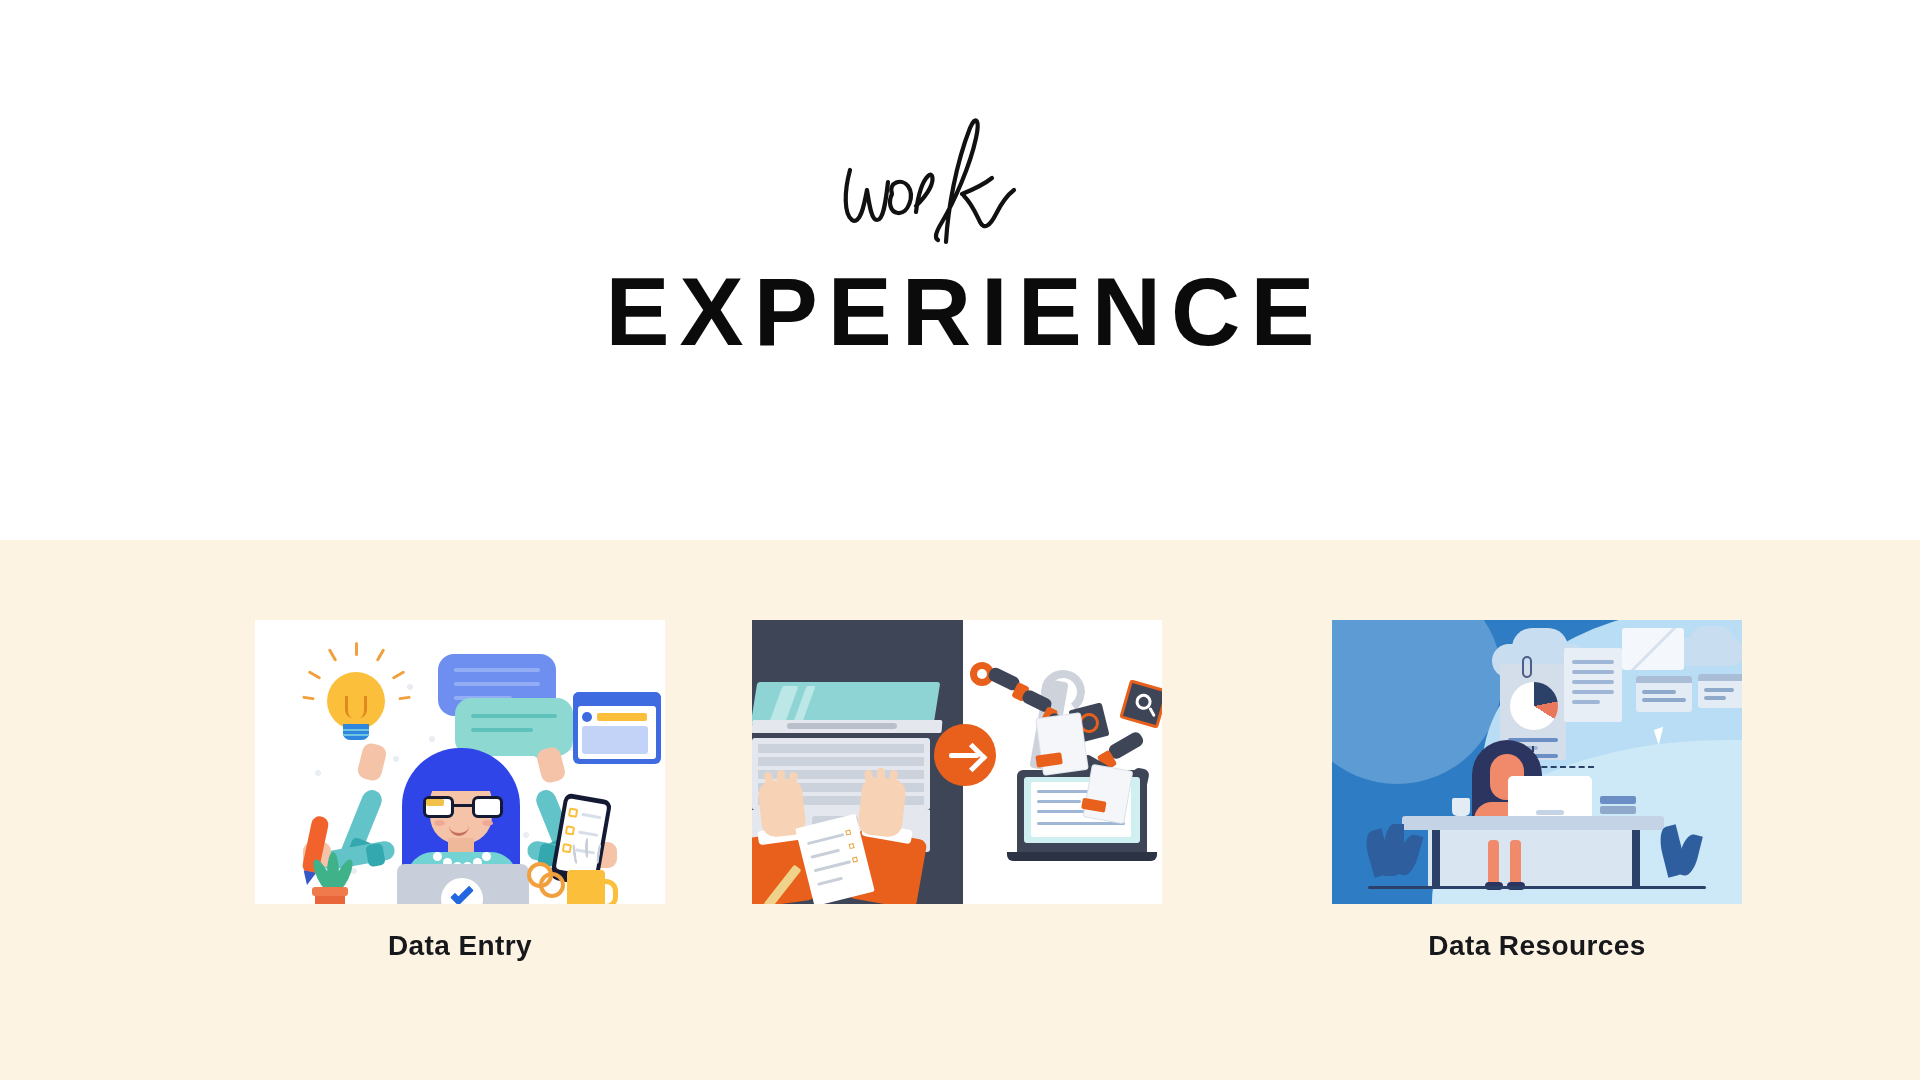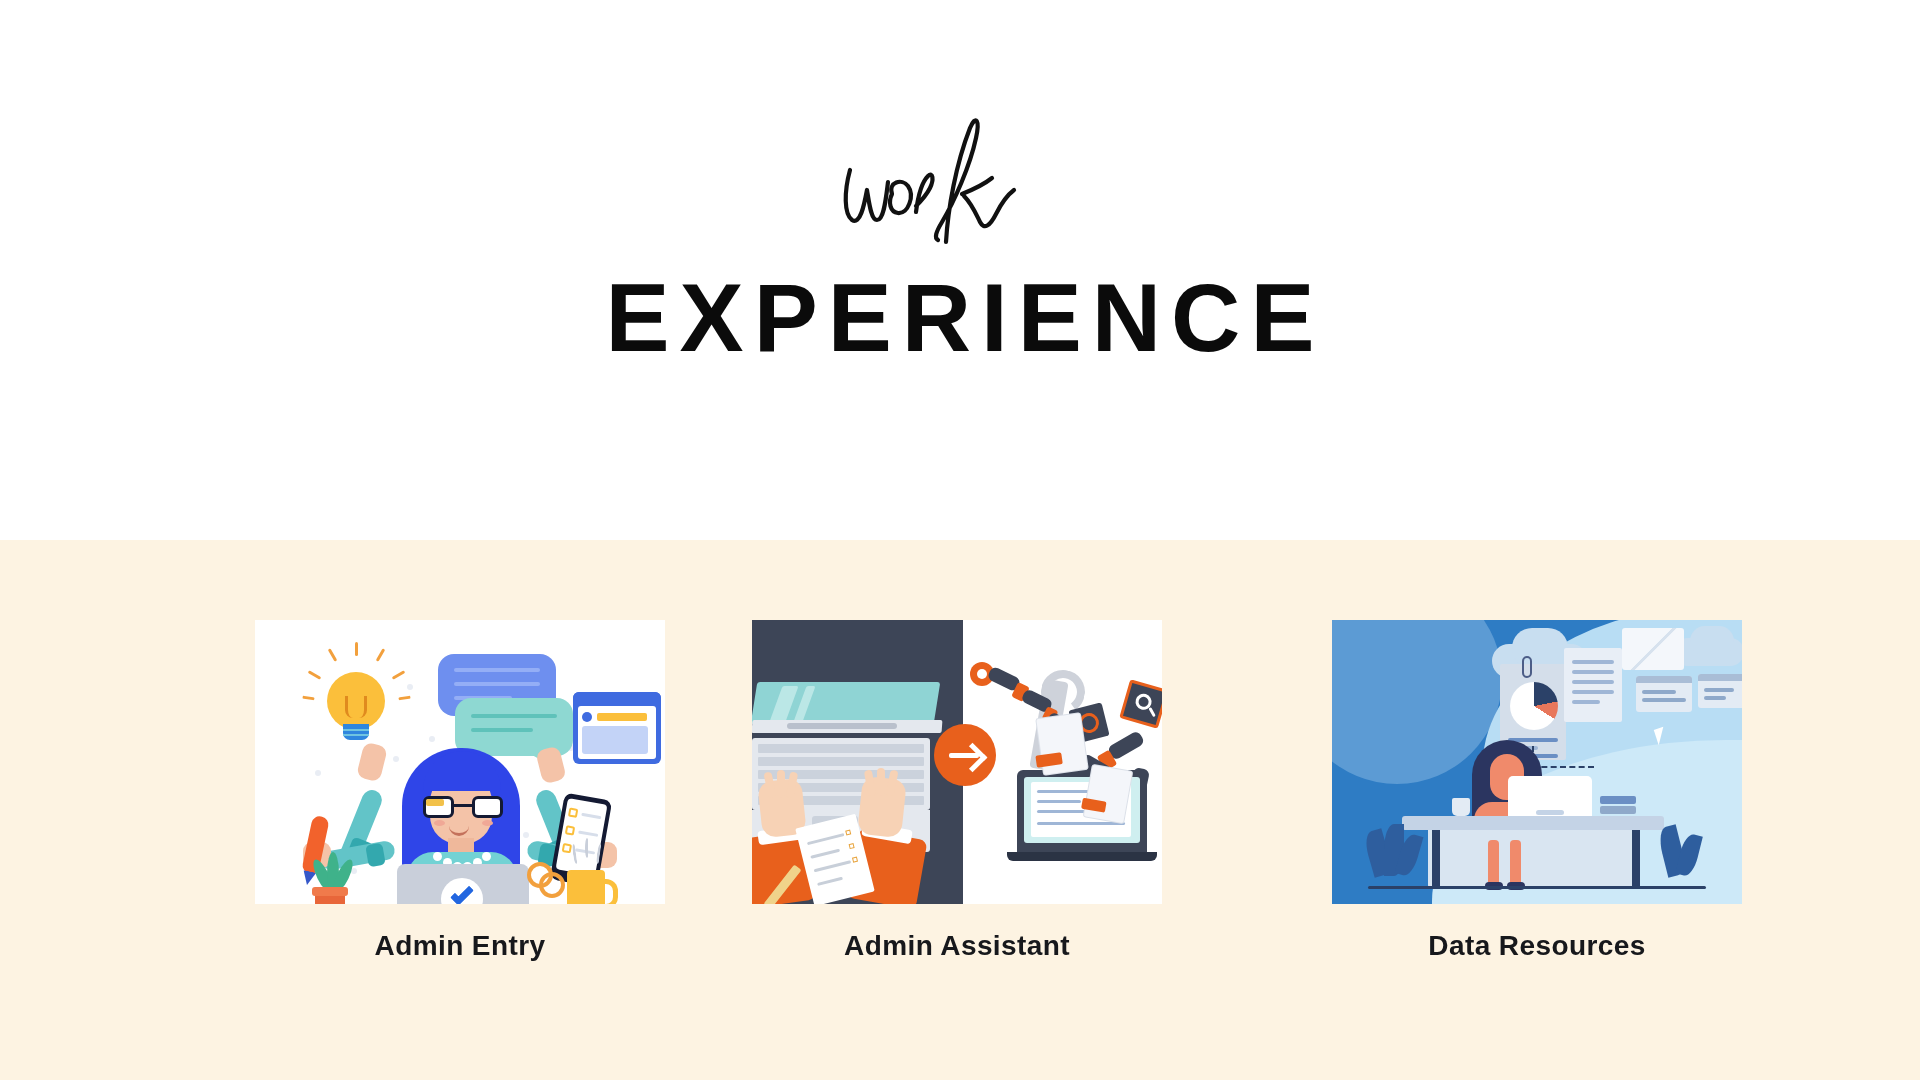--- a/index.html
+++ b/index.html
@@ -24,21 +24,21 @@
     display:block; margin:0 auto;
   }
   .main-word{
     display:block;
     font-family:"Liberation Sans", sans-serif;
     font-weight:700;
     font-size:96px;
     line-height:1.0;
     color:#0B0B0B;
     letter-spacing:10px;
-    margin-top:6px;
+    margin-top:0;
     padding-left:10px;
   }
 
   
   .cream-band{
     position:absolute; left:0; top:540px; width:1920px; height:540px;
     background:#FDF3E2;
   }
 
   
@@ -426,21 +426,21 @@
 
         <span class="steam" style="left:318px;top:224px;transform:rotate(-8deg);"></span>
         <span class="steam" style="left:330px;top:218px;"></span>
         <span class="steam" style="left:342px;top:224px;transform:rotate(8deg);"></span>
         <span class="mug"></span>
 
         <span class="bangle" style="left:272px;top:242px;"></span>
         <span class="bangle" style="left:284px;top:252px;"></span>
 
       </div>
-      <div class="card-label">Admin Entry</div>
+      <div class="card-label">Data Entry</div>
     </div>
 
     <div class="card card-2">
       <div class="card-img ill2">
 
         <span class="i2-left"></span>
         <span class="i2-right"></span>
 
         <span class="lidtop"></span>
         <span class="lidglare" style="left:24px;top:66px;width:16px;height:36px;"></span>
@@ -518,21 +518,20 @@
           <span class="foot"></span>
         </span>
 
         <span class="memo" style="left:288px;top:96px;width:44px;height:56px;transform:rotate(-8deg);">
           <span class="stamp" style="left:-6px;top:36px;width:26px;height:12px;"></span>
         </span>
         <span class="memo" style="left:336px;top:148px;width:40px;height:52px;transform:rotate(10deg);">
           <span class="stamp" style="left:-4px;top:34px;width:24px;height:11px;"></span>
         </span>
       </div>
-      <div class="card-label">Admin Assistant</div>
     </div>
 
     <div class="card card-3">
       <div class="card-img ill3">
 
         <span class="hr-sky"></span>
         <span class="hr-circ"></span>
         <span class="hr-lightwave"></span>
         <span class="hr-wave2"></span>
 

